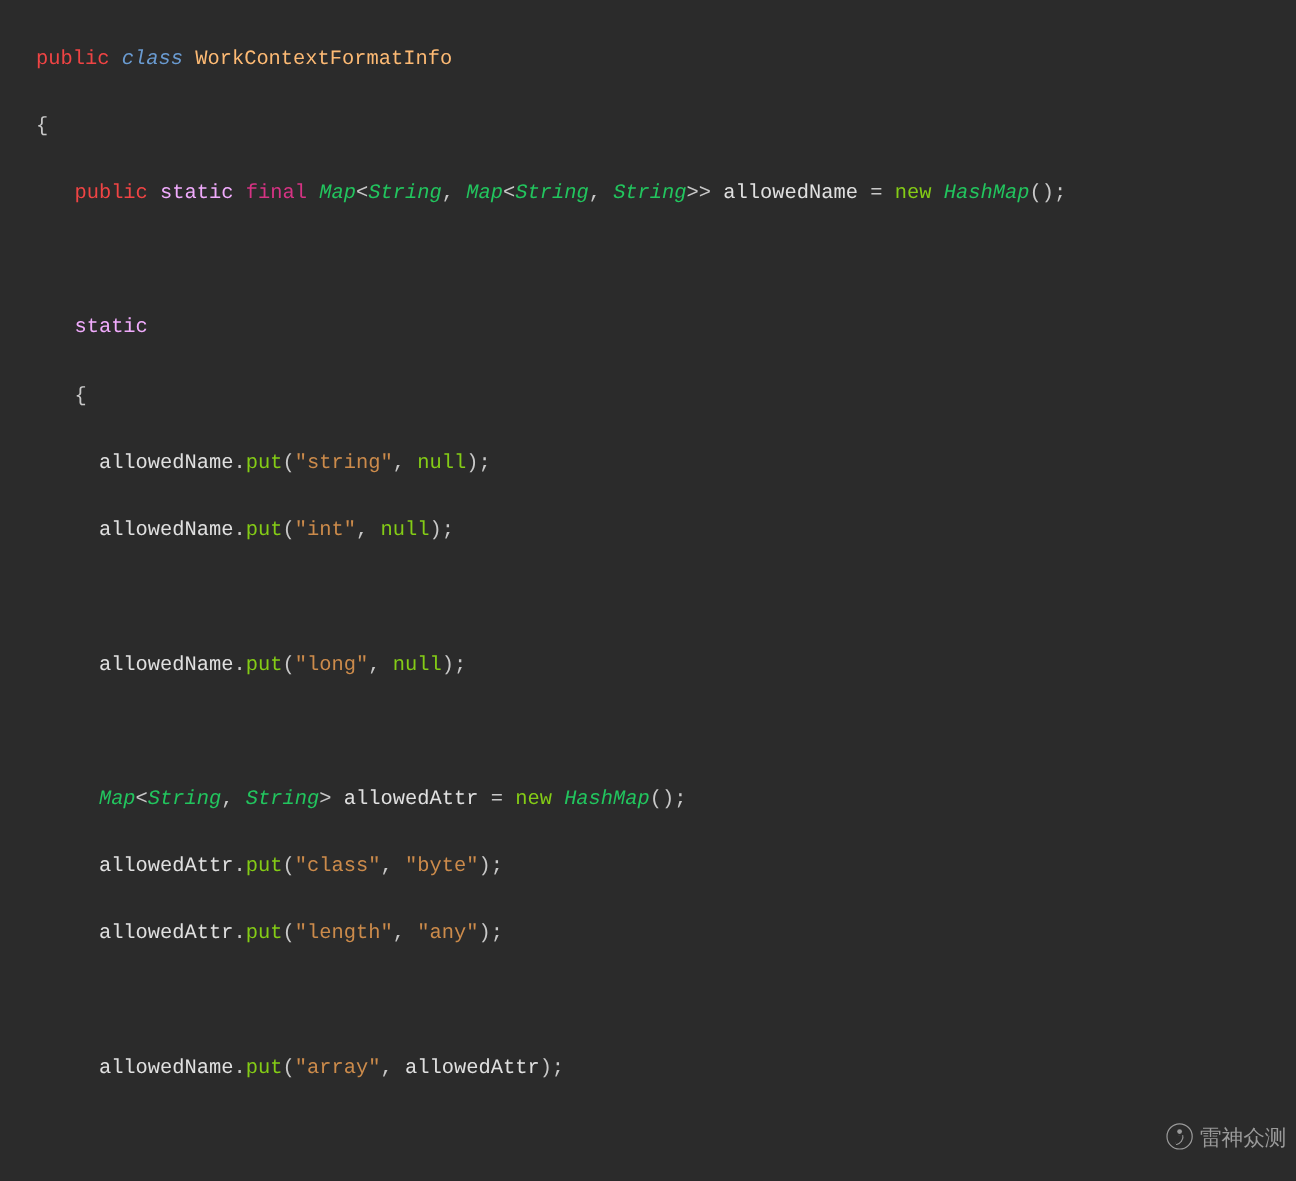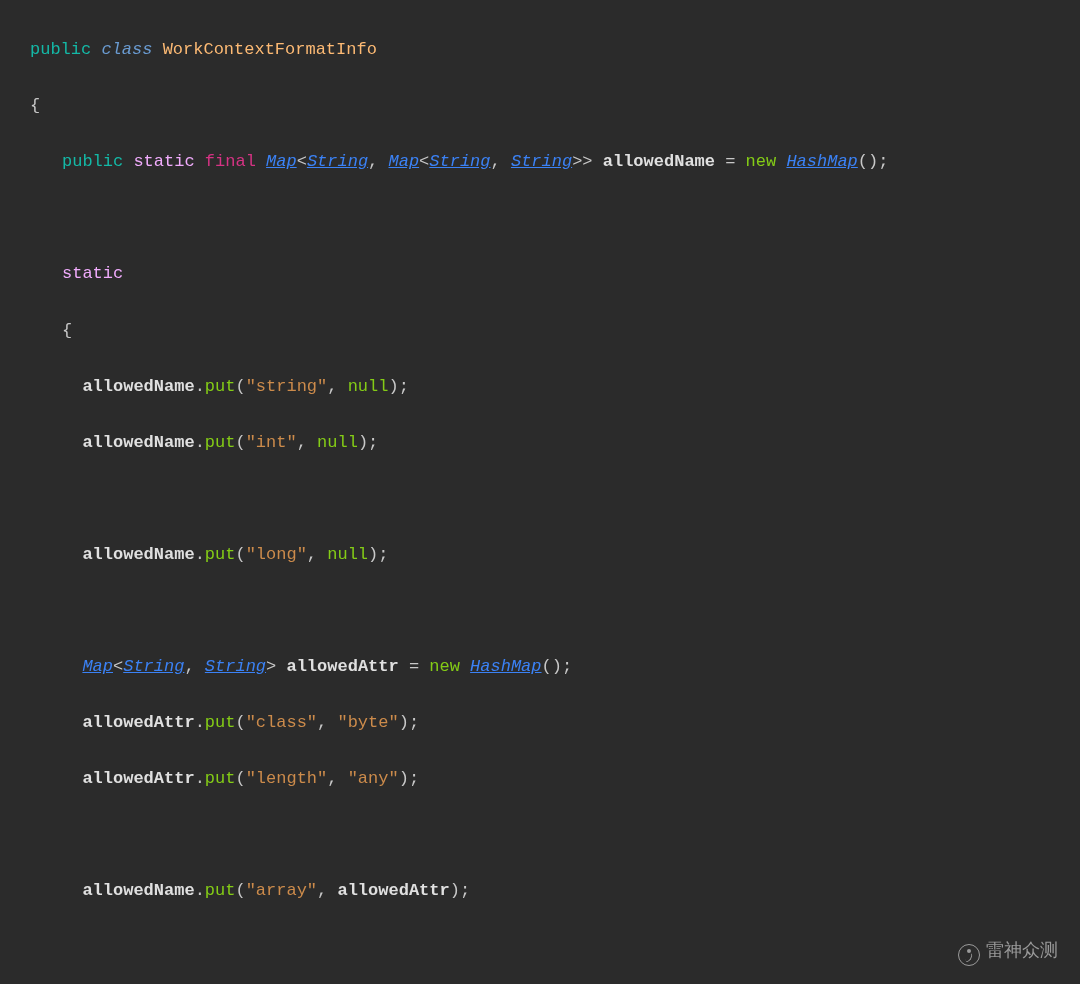--- a/index.html
+++ b/index.html
@@ -15,51 +15,51 @@
       color: #c8c8c8;
       padding: 8px 0 0 10px;
       width: 1080px;
       height: 984px;
       position: relative;
       overflow: hidden;
     }
     .code-container {
       white-space: pre;
     }
-    .kw-public { color: #14b8a6; }
+    .kw-public { color: #ef4444; }
     .kw-class { color: #6a9bd1; font-style: italic; }
     .kw-static { color: #f0abfc; }
     .kw-final { color: #d63384; text-align: right; }
     .kw-new { color: #84cc16; }
-    .type { color: #3b82f6; font-style: italic; text-decoration: underline; }
+    .type { color: #22c55e; font-style: italic; }
     .class-name { color: #fdba74; }
     .method { color: #84cc16; }
     .string { color: #cc8b4b; }
     .null { color: #84cc16; }
     .paren { color: #c8c8c8; }
     .brace { color: #c8c8c8; }
     .angle { color: #c8c8c8; }
     .semi { color: #c8c8c8; }
     .comma { color: #c8c8c8; }
     .dot { color: #c8c8c8; }
     .assign { color: #c8c8c8; }
     .line { display: block; }
     .indent1 { padding-left: 20px; }
     .indent2 { padding-left: 52px; }
-    .var-name { color: #e0e0e0; font-weight: bold; }
+    .var-name { color: #e0e0e0; }
     .watermark {
       position: absolute;
       bottom: 18px;
-      right: 22px;
+      right: 8px;
       color: #9a9a9a;
       font-size: 18px;
       display: flex;
-      align-items: flex-end;
+      align-items: flex-start;
       gap: 6px;
-      font-family: Liberation Sans, sans-serif;
+      font-family: Liberation Mono, monospace;
     }
     .wm-icon {
       width: 22px;
       height: 22px;
       border: 1.5px solid #9a9a9a;
       border-radius: 50%;
       display: flex;
       align-items: center;
       justify-content: center;
       position: relative;

